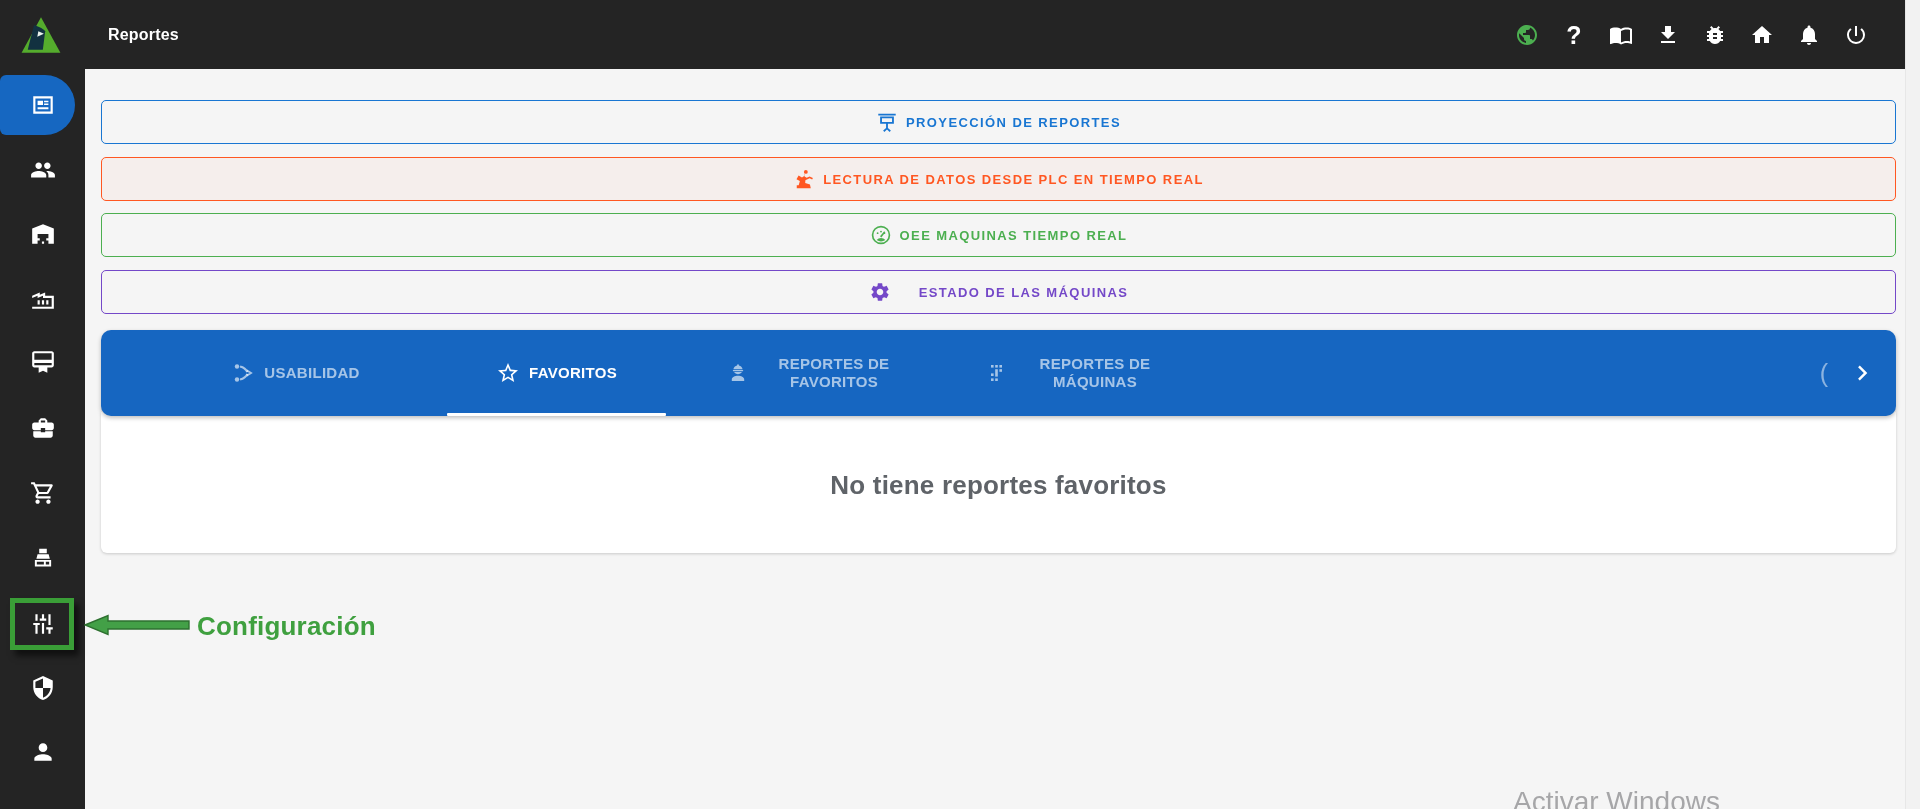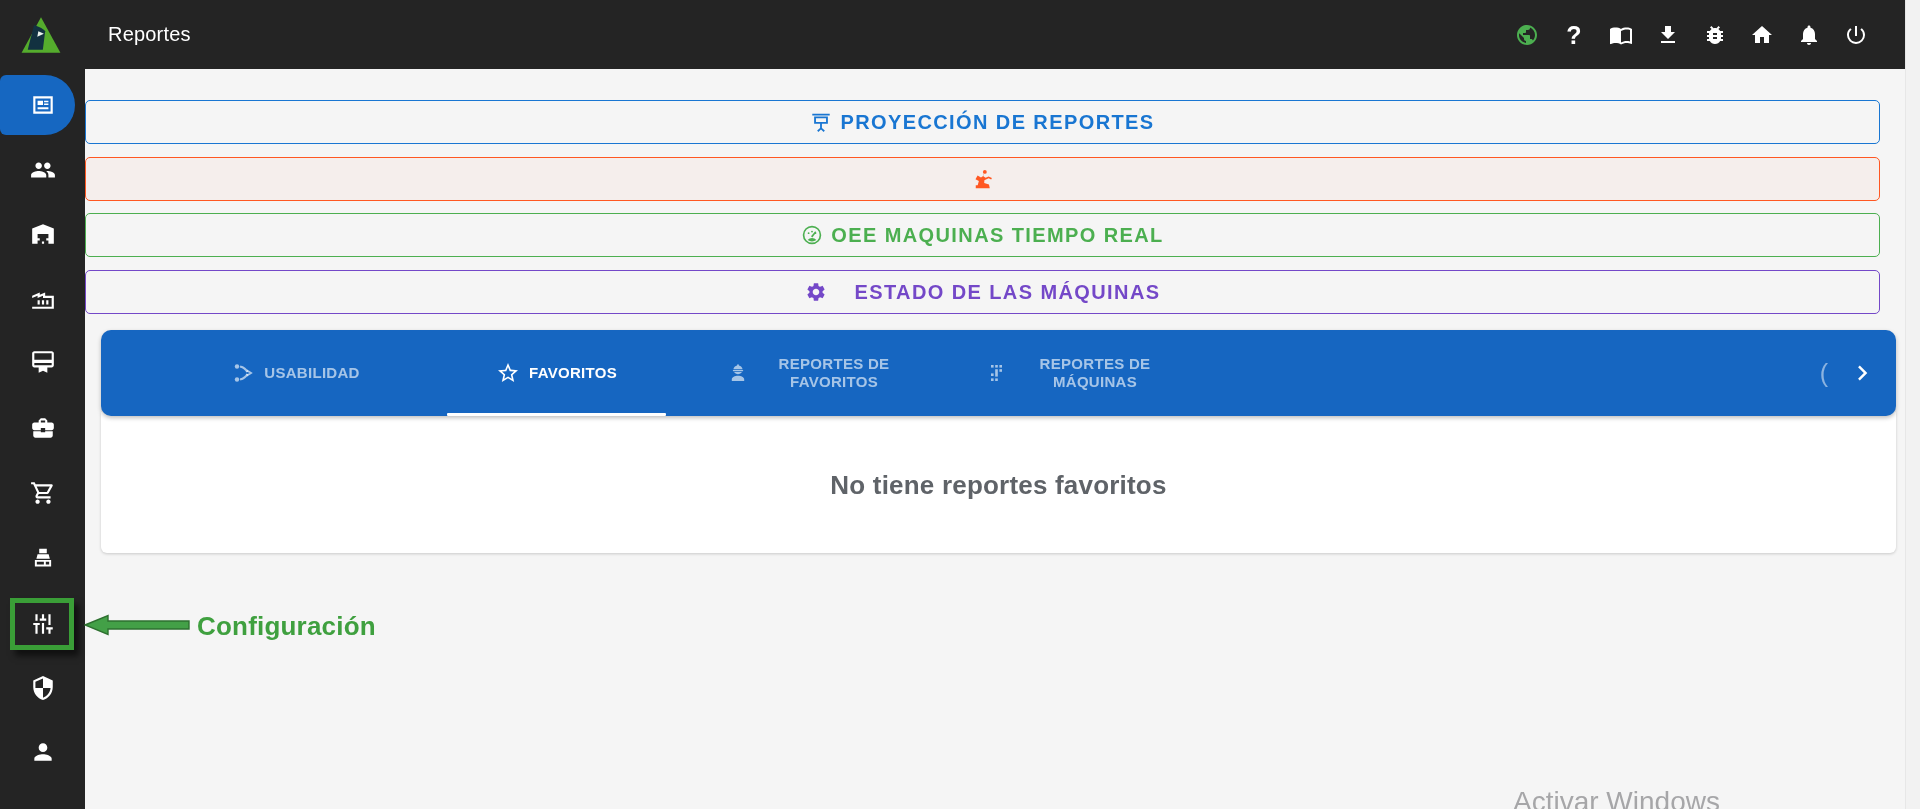--- a/index.html
+++ b/index.html
@@ -10,43 +10,43 @@
     font-family:"Liberation Sans", sans-serif;
   }
   svg { display:block; }
 
   
   .header {
     position:absolute; left:0; top:0; width:1905px; height:69px;
     background:#242424; display:flex; align-items:center;
   }
   .logo { margin-left:20px; }
-  .header-title { color:#ffffff; font-size:20px; font-weight:400; margin-left:46px; letter-spacing:.2px; }
+  .header-title { color:#ffffff; font-size:16px; font-weight:700; margin-left:46px; letter-spacing:.2px; }
   .header-icons { margin-left:auto; margin-right:37px; display:flex; align-items:center; gap:23px; }
   .hicon { width:24px; height:24px; color:#ffffff; cursor:pointer; }
   .hicon svg { width:24px; height:24px; fill:currentColor; }
   .hicon.globe { color:#4caf50; }
   .help-glyph { font-size:25px; font-weight:700; color:#fff; width:24px; text-align:center; line-height:24px; }
 
   
   .scroll-strip { position:absolute; right:0; top:0; width:15px; height:809px; background:#f2f2f2; border-left:1px solid #e7e7e7; }
 
   
   .sidebar { position:absolute; left:0; top:69px; width:85px; height:740px; background:#242424; }
   .nav-item { position:absolute; left:0; width:85px; height:64px; display:flex; align-items:center; justify-content:center; cursor:pointer; }
   .nav-item svg { width:26px; height:26px; fill:#ffffff; position:relative; z-index:2; }
   .nav-pill { position:absolute; left:0; top:2px; width:75px; height:60px; background:#1667c1; border-radius:6px 30px 30px 6px; z-index:1; }
   .rot90 { transform:rotate(90deg); }
 
   
   .btn {
-    position:absolute; left:85px; width:1795px; height:44px;
+    position:absolute; left:101px; width:1795px; height:44px;
     border-radius:5px; background:transparent;
     display:flex; align-items:center; justify-content:center; gap:8px;
-    font-size:20px; font-weight:700; letter-spacing:1.4px; cursor:pointer;
+    font-size:13px; font-weight:700; letter-spacing:1.4px; cursor:pointer;
   }
   .btn svg { width:22px; height:22px; fill:currentColor; }
   .btn-blue   { top:100px; color:#1976d2; border:1px solid #1976d2; }
   .btn-orange { top:157px; color:#ff5722; border:1px solid #ff5722; background:rgba(255,87,34,0.04); }
   .btn-green  { top:213px; color:#4caf50; border:1px solid #4caf50; }
   .btn-purple { top:270px; color:#7448c8; border:1px solid #7448c8;gap:28px; }
 
   
   .tabbar {
     position:absolute; left:101px; top:330px; width:1795px; height:86px;
@@ -206,20 +206,21 @@
   <svg viewBox="0 0 24 24">
       <path fill-rule="evenodd" d="M2.5 3h19v2h-19zM4.5 6h15v8h-15zm2 2v4h11V8zM11 14h2v4.6l3.2 2.8-1.3 1.5-2.9-2.6-2.9 2.6-1.3-1.5 3.2-2.8z"></path>
     </svg>
   <span>PROYECCIÓN DE REPORTES</span>
 </div>
 <div class="btn btn-orange">
   <svg viewBox="0 0 24 24">
       <circle cx="14" cy="4.3" r="2.1"></circle>
       <path d="M13 6.9v1.2l-3.2 2.2-3.7-2.1-2.3 4 3.7 2.1-1.3 4.6H4.1v3.1h15.3l-.9-4-5.2-1.7.2-2.9 4.6-2.1 2.8 1.3.8-1.7-3.6-1.7-3.2 1.5-2.3-1.5V6.9h-2z"></path>
     </svg>
+  <span>LECTURA DE DATOS DESDE PLC EN TIEMPO REAL</span>
 </div>
 <div class="btn btn-green">
   <svg viewBox="0 0 24 24">
       <circle cx="12" cy="12" r="9.2" fill="none" stroke="currentColor" stroke-width="1.8"></circle>
       <circle cx="8.3" cy="10" r="1"></circle>
       <circle cx="12" cy="8.3" r="1"></circle>
       <circle cx="15.7" cy="10" r="1"></circle>
       <path d="M10.9 13.4 15.5 8l1.2 1-4.3 5.6z"></path>
       <path d="M7.2 17.5a6.3 6.3 0 0 1 9.6 0 9 9 0 0 1-9.6 0z"></path>
     </svg>

